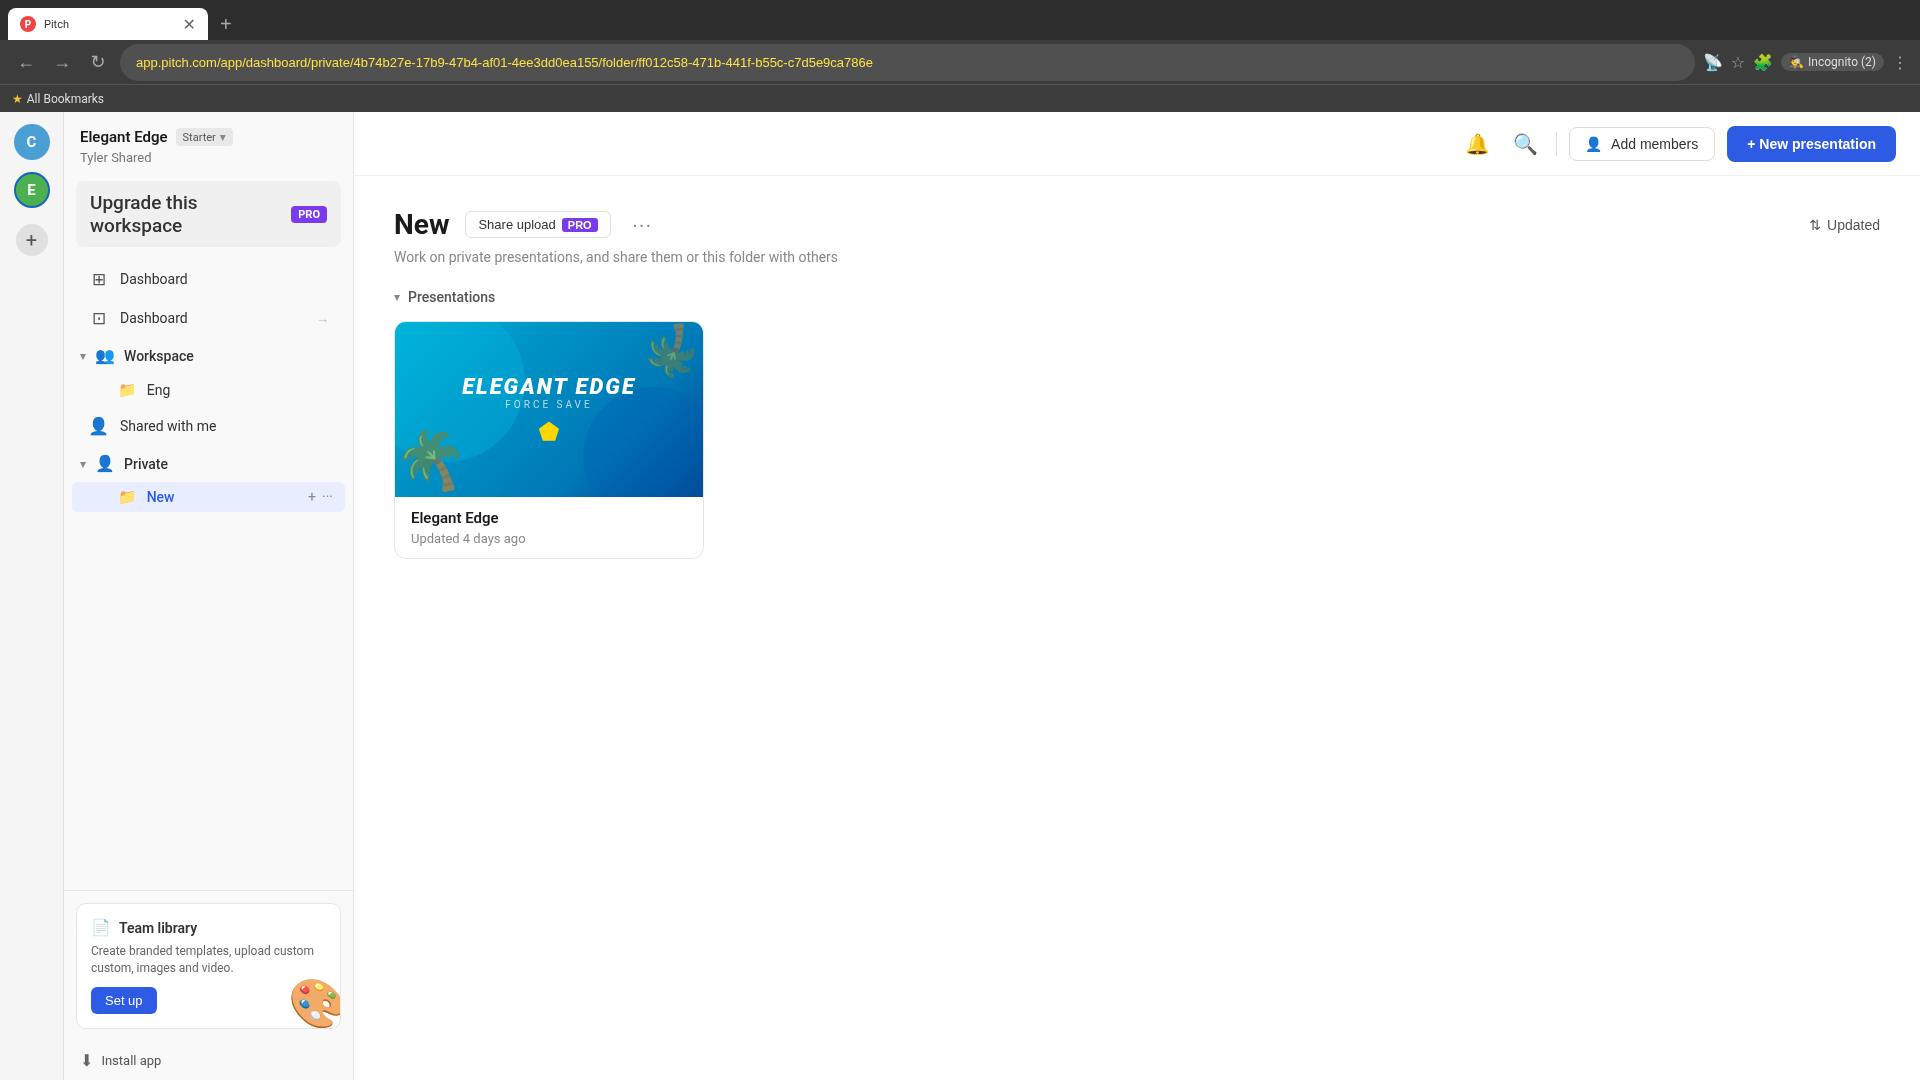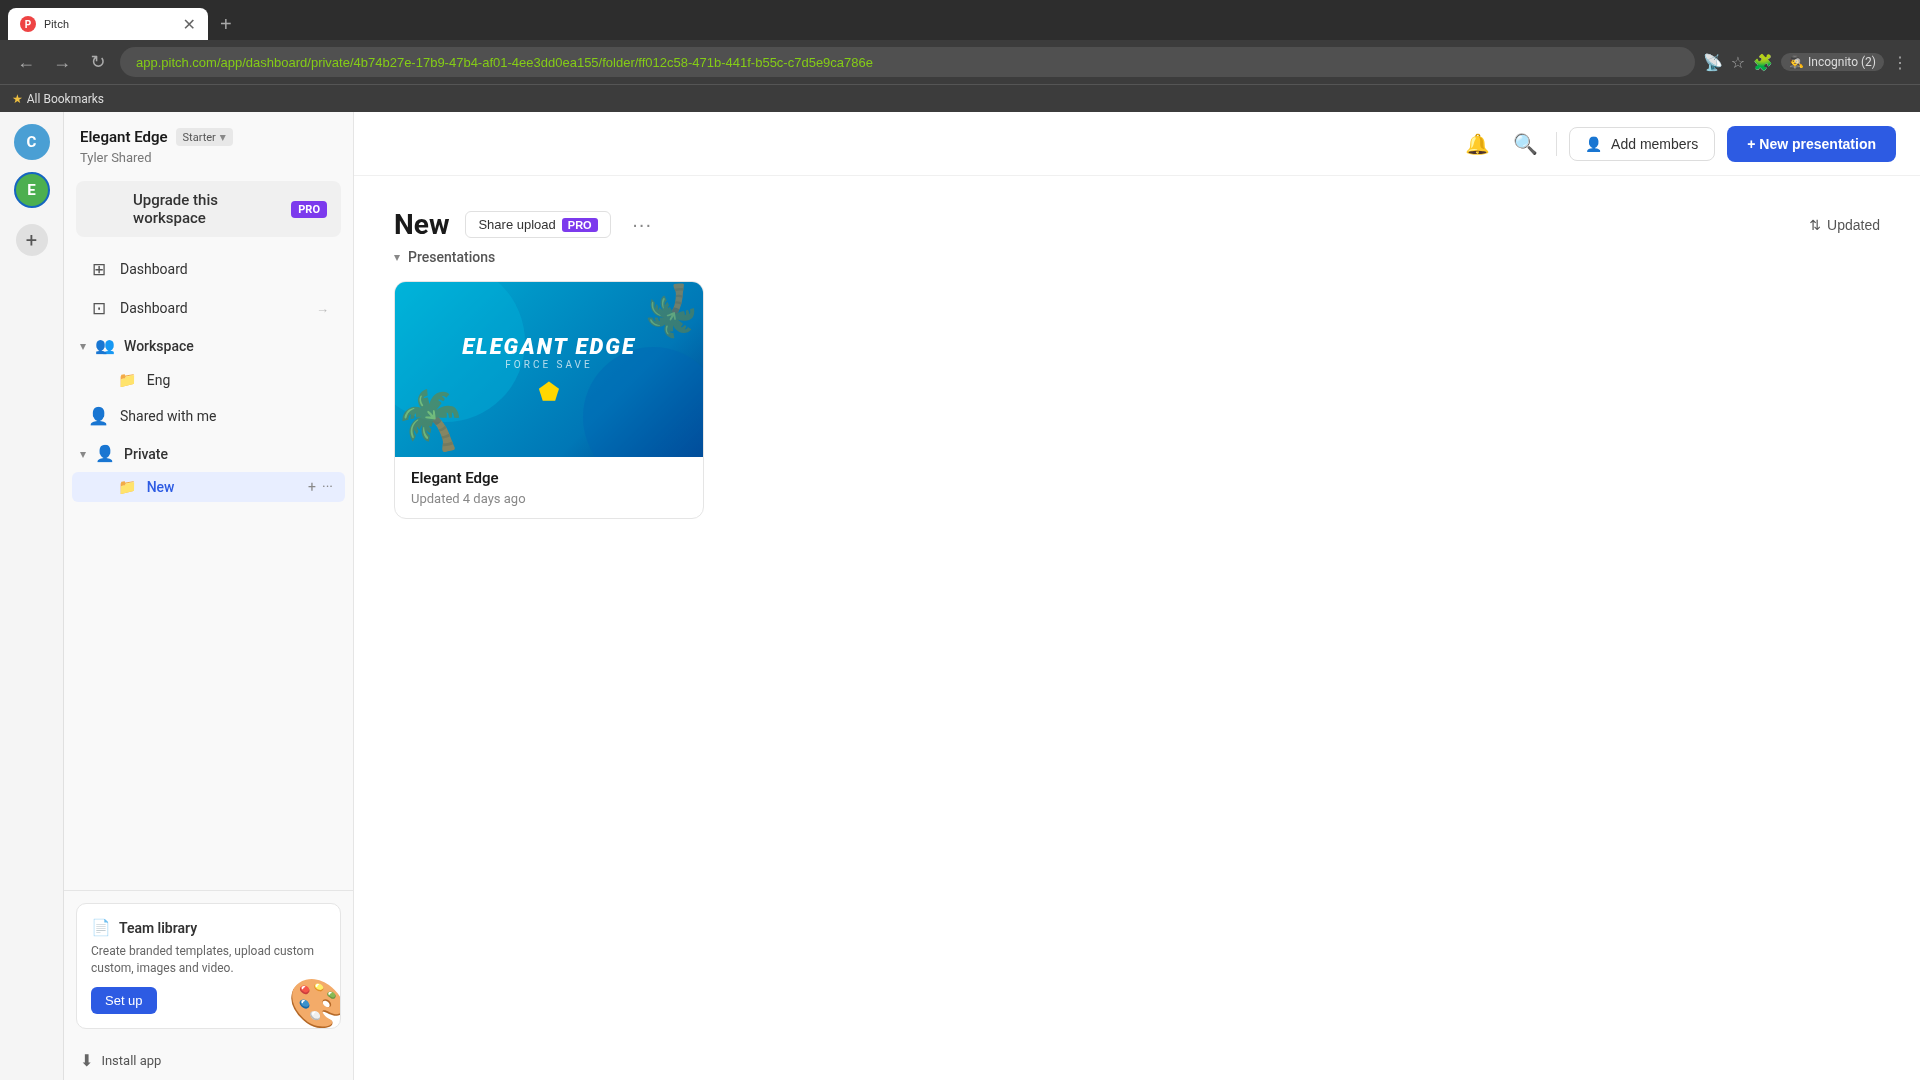--- a/index.html
+++ b/index.html
@@ -9,21 +9,21 @@
     .browser-chrome { background: #2d2d2d; display: flex; flex-direction: column; }
     .browser-tabs { display: flex; align-items: flex-end; padding: 8px 0 0 8px; height: 40px; }
     .browser-tab { display: flex; align-items: center; gap: 8px; background: #fff; border-radius: 8px 8px 0 0; padding: 6px 12px; font-size: 13px; color: #333; min-width: 200px; height: 32px; }
     .browser-tab .tab-icon { width: 16px; height: 16px; background: #e44; border-radius: 50%; display: flex; align-items: center; justify-content: center; color: white; font-size: 10px; font-weight: bold; }
     .browser-tab .tab-title { flex: 1; font-size: 11px; }
     .browser-tab .close-tab { color: #666; font-size: 16px; cursor: pointer; }
     .new-tab-btn { background: none; border: none; color: #aaa; font-size: 20px; cursor: pointer; padding: 0 8px; margin-left: 4px; align-self: center; }
 
     .browser-toolbar { background: #3c3c3c; display: flex; align-items: center; gap: 8px; padding: 6px 12px; height: 44px; }
     .nav-btn { background: none; border: none; color: #aaa; font-size: 18px; cursor: pointer; width: 28px; height: 28px; display: flex; align-items: center; justify-content: center; border-radius: 50%; }
-    .address-bar { flex: 1; background: #505050; border: none; border-radius: 20px; padding: 5px 16px; color: #84cc16; font-size: 13px; height: 30px; }
+    .address-bar { flex: 1; background: #505050; border: none; border-radius: 20px; padding: 5px 16px; color: #fde047; font-size: 13px; height: 37px; }
     .browser-icons { display: flex; align-items: center; gap: 8px; color: #aaa; }
     .browser-icon-btn { background: none; border: none; color: #aaa; cursor: pointer; font-size: 16px; display: flex; align-items: center; }
     .incognito-badge { background: #555; border-radius: 12px; padding: 2px 8px; font-size: 12px; color: #ddd; display: flex; align-items: center; gap: 4px; }
 
     .bookmarks-bar { background: #3c3c3c; padding: 3px 12px; height: 28px; display: flex; align-items: center; border-top: 1px solid #555; }
     .bookmarks-item { color: #ddd; font-size: 12px; display: flex; align-items: center; gap: 4px; }
     .bookmarks-star { color: #f0c040; }
 
     
     .app { display: flex; flex: 1; overflow: hidden; }
@@ -37,21 +37,21 @@
     
     .sidebar { width: 290px; background: #f9f9f9; border-right: 1px solid #e5e5e5; display: flex; flex-direction: column; overflow: hidden; }
     .sidebar-top { padding: 16px 16px 8px; }
     .workspace-header { display: flex; align-items: center; gap: 8px; margin-bottom: 4px; }
     .workspace-name { font-size: 15px; font-weight: 600; color: #1a1a1a; }
     .starter-badge { background: #e8e8e8; border-radius: 4px; padding: 2px 7px; font-size: 11px; color: #555; display: flex; align-items: center; gap: 4px; }
     .chevron-down { color: #888; font-size: 12px; }
     .user-name { font-size: 13px; color: #777; }
 
     .upgrade-btn { display: flex; align-items: center; justify-content: space-between; background: #f0f0f0; border-radius: 8px; padding: 10px 14px; margin: 8px 12px; cursor: pointer; }
-    .upgrade-text { font-size: 15px; color: #333; font-weight: 500; margin-left: 43px; }
+    .upgrade-text { font-size: 19px; color: #333; font-weight: 500; }
     .pro-badge { background: #7c3aed; color: white; border-radius: 4px; padding: 2px 7px; font-size: 11px; font-weight: 700; }
 
     .sidebar-nav { padding: 4px 0; }
     .nav-item { display: flex; align-items: center; gap: 10px; padding: 9px 16px; cursor: pointer; border-radius: 6px; margin: 1px 8px; }
     .nav-item-icon { font-size: 17px; color: #555; width: 22px; text-align: center; }
     .nav-item-label { font-size: 14px; color: #333; flex: 1; }
     .nav-item-arrow { color: #bbb; font-size: 13px; }
 
     .section-header { display: flex; align-items: center; gap: 8px; padding: 8px 16px; cursor: pointer; }
     .section-chevron { color: #888; font-size: 12px; }
@@ -277,20 +277,21 @@
             <span class="pro-badge-sm">PRO</span>
           </button>
           <button class="more-btn">···</button>
         </div>
         <button class="sort-btn">
           <span>⇅</span>
           <span>Updated</span>
         </button>
       </div>
 
+      <p class="content-subtitle">Work on private presentations, and share them or this folder with others</p>
 
       <div class="presentations-section">
         <div class="section-toggle">
           <span class="section-toggle-chevron">▾</span>
           <span>Presentations</span>
         </div>
 
         <div class="cards-grid">
 
           <div class="presentation-card">

